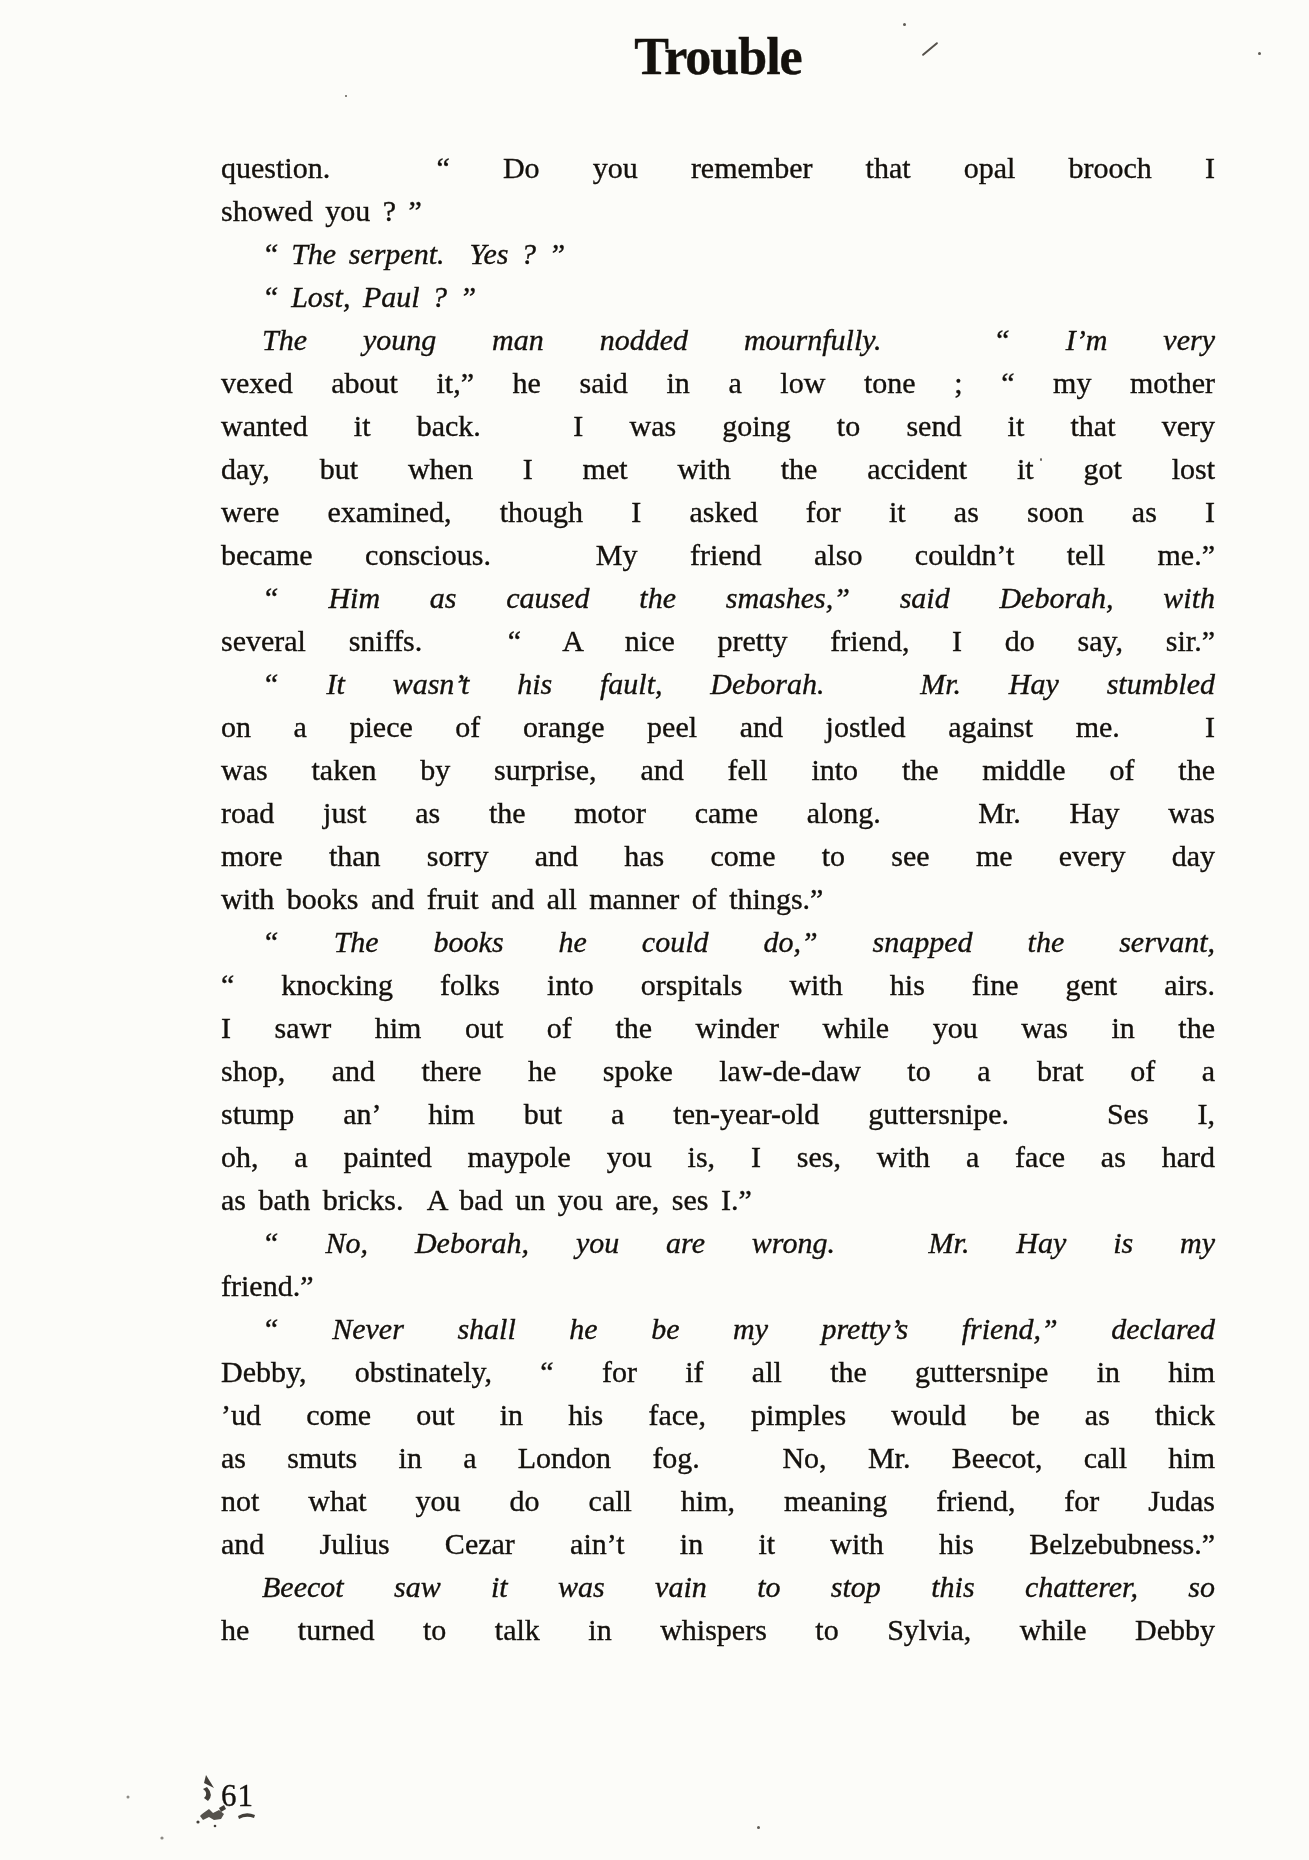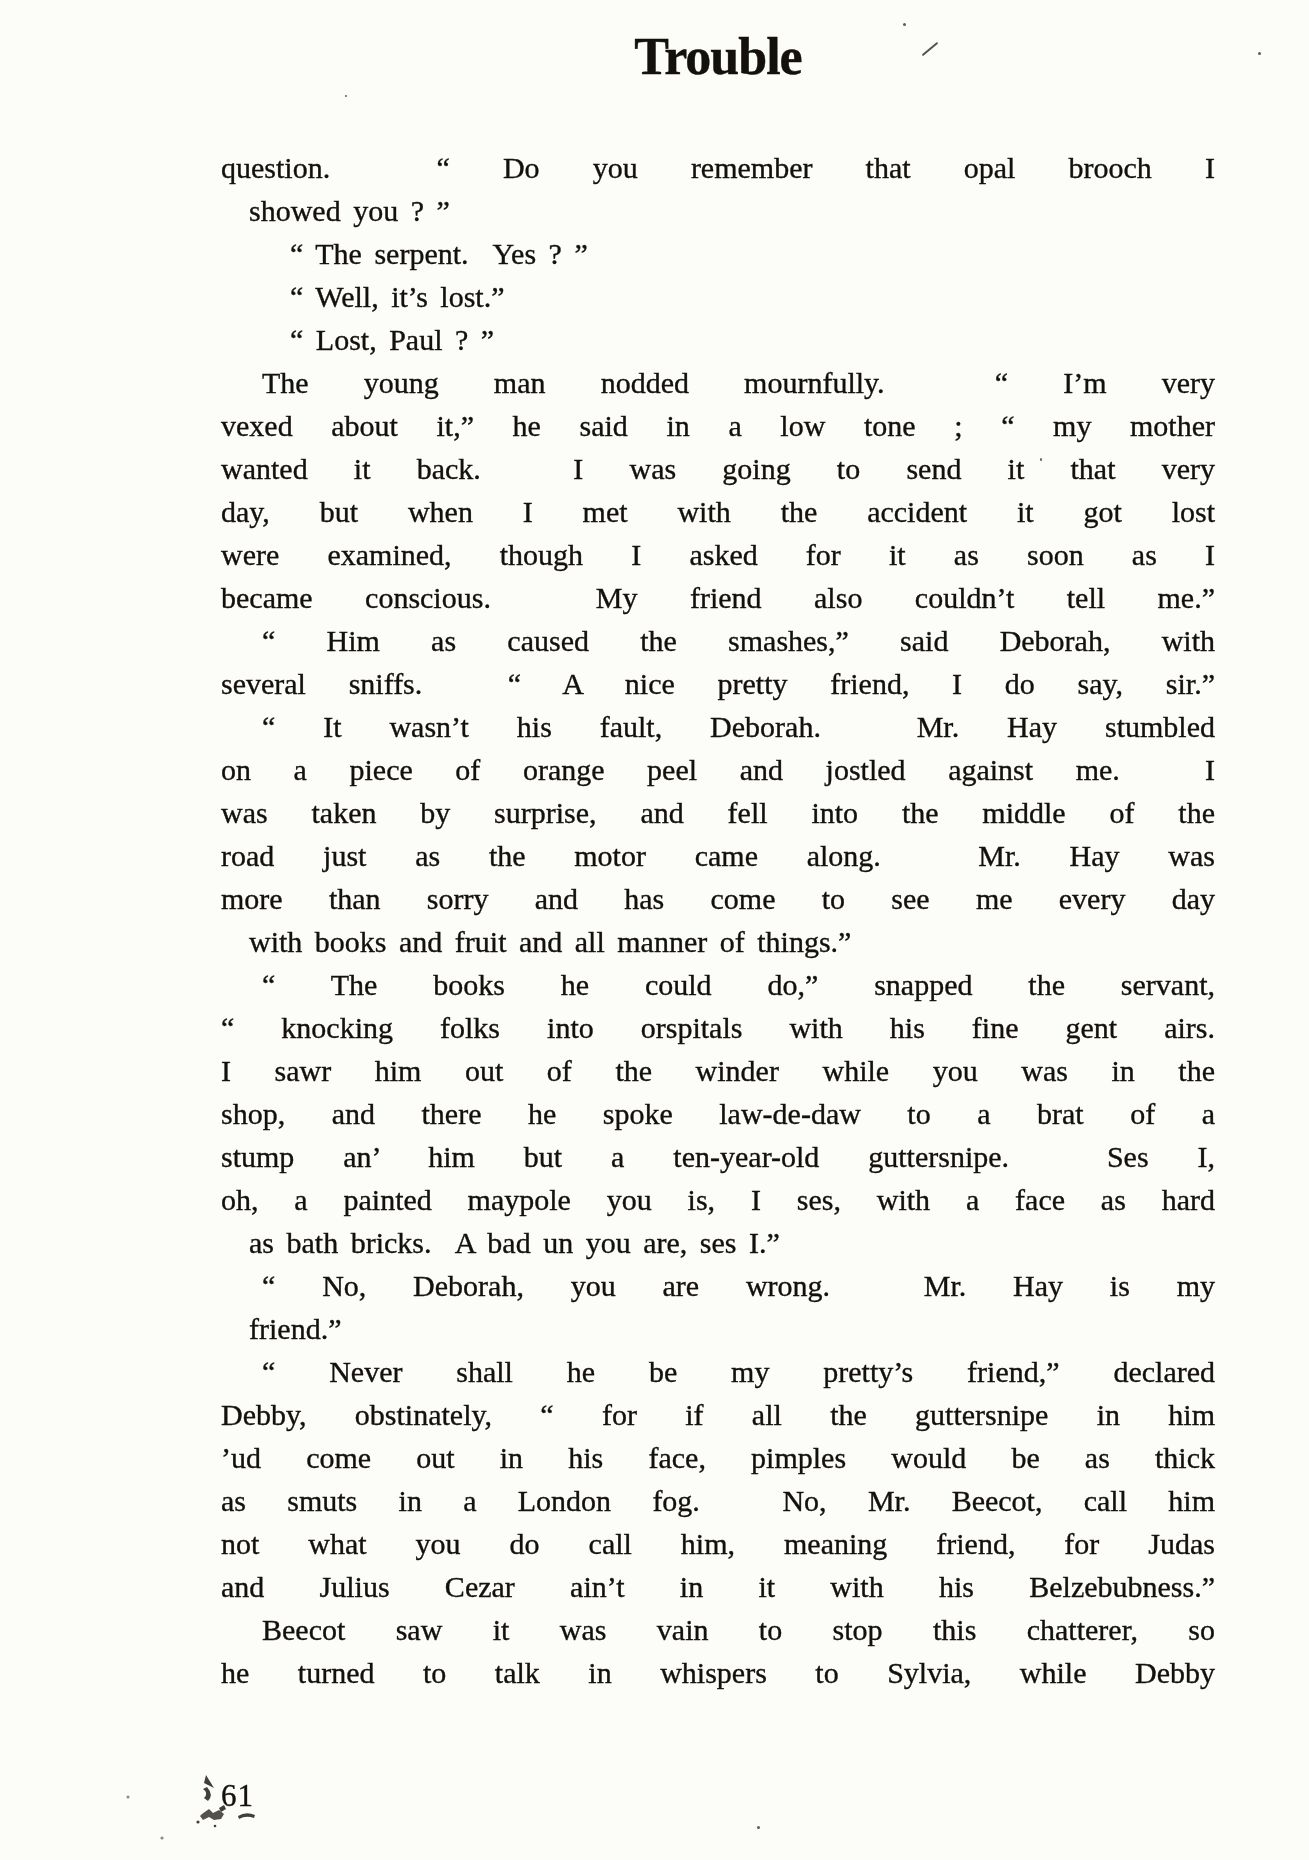--- a/index.html
+++ b/index.html
@@ -36,23 +36,22 @@
   }
   .para { margin: 0; padding: 0; }
   .line {
     text-align: justify;
     text-align-last: justify;
   }
   .line.left {
     text-align: left;
     text-align-last: left;
     word-spacing: 5px;
-    margin-left: 28px;
   }
-  .line.indent { text-indent: 41px; }
+  .line.indent { text-indent: 41px; font-style: italic; }
   .page-number {
     position: absolute;
     left: 221px;
     top: 1774px;
     width: 994px;
     text-align: left;
     font-size: 31px;
     line-height: 43px;
     letter-spacing: 1px;
     -webkit-text-stroke: 0.35px #14110d;
@@ -92,23 +91,20 @@
 
     <div class="para">
       <div class="line">question.&nbsp; “ Do you remember that opal brooch I</div>
       <div class="line left">showed you ? ”</div>
     </div>
 
     <div class="para">
       <div class="line left indent">“ The serpent.&nbsp; Yes ? ”</div>
     </div>
 
-    <div class="para">
-      <div class="line left indent">“ Well, it’s lost.”</div>
-    </div>
 
     <div class="para">
       <div class="line left indent">“ Lost, Paul ? ”</div>
     </div>
 
     <div class="para">
       <div class="line indent">The young man nodded mournfully.&nbsp; “ I’m very</div>
       <div class="line">vexed about it,” he said in a low tone ; “ my mother</div>
       <div class="line">wanted it back.&nbsp; I was going to send it that very</div>
       <div class="line">day, but when I met with the accident it got lost</div>

